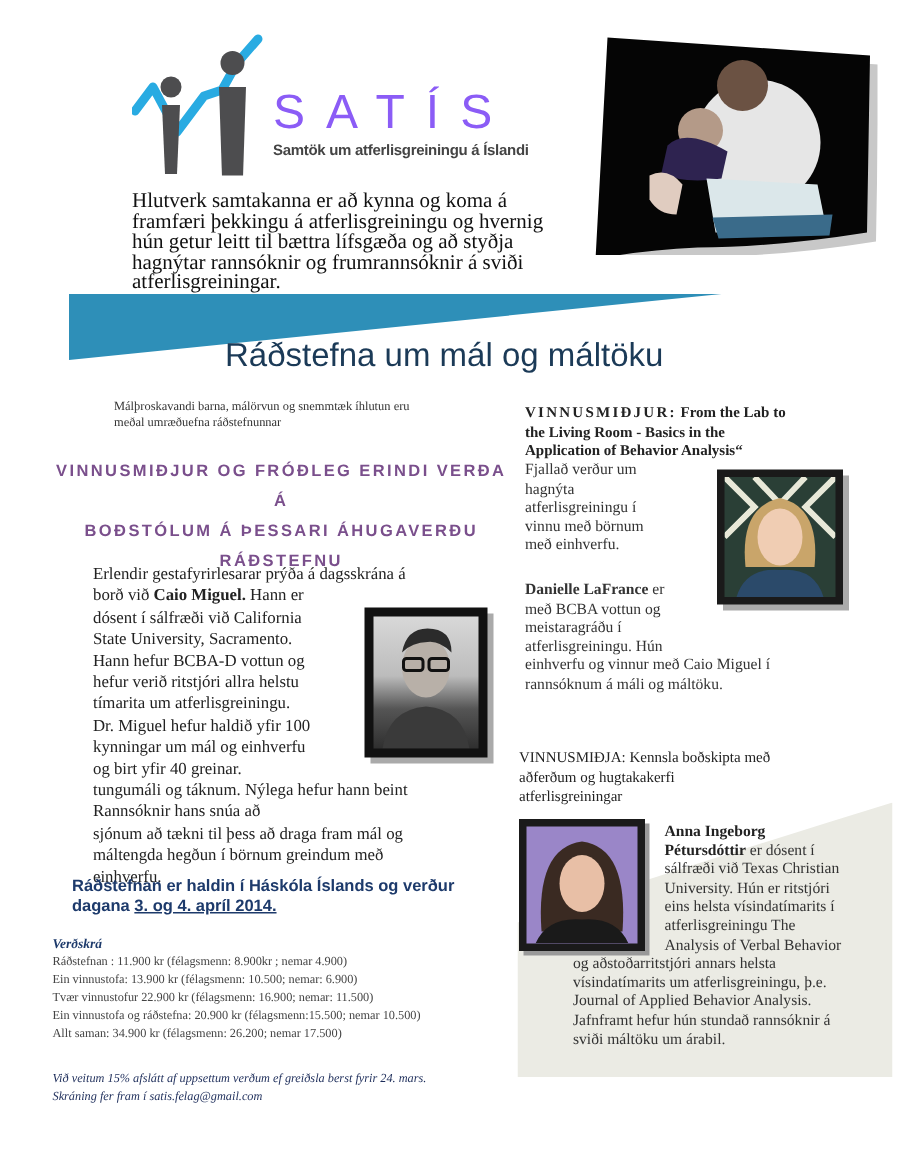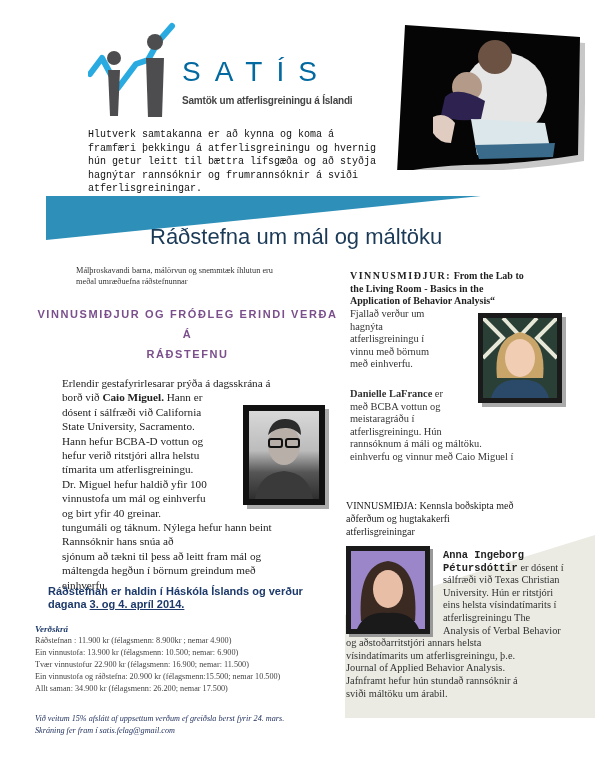--- a/index.html
+++ b/index.html
@@ -1,24 +1,24 @@
 <!DOCTYPE html>
 <html><head>
 <meta charset="utf-8">
 <style>
   html, body { margin: 0; padding: 0; background: #ffffff; }
   body { width: 600px; height: 776px; position: relative; overflow: hidden; font-family: "Liberation Serif", serif; color: #222; }
   .abs { position: absolute; }
 
   
   .logo { left: 88px; top: 22px; width: 260px; height: 95px; }
-  .logo-word { left: 182px; top: 56px; font-family: "Liberation Sans", sans-serif; font-size: 28px; letter-spacing: 14px; color: #0369a1; font-weight: 300; text-align: center; }
+  .logo-word { left: 182px; top: 56px; font-family: "Liberation Sans", sans-serif; font-size: 32px; letter-spacing: 14px; color: #8b5cf6; font-weight: 300; text-align: center; }
   .logo-sub { left: 182px; top: 95px; font-family: "Liberation Sans", sans-serif; font-size: 10px; font-weight: bold; color: #444; letter-spacing: -0.2px; }
 
-  .mission { left: 88px; top: 128px; width: 290px; font-family: Liberation Mono, monospace; font-size: 10px; line-height: 13.5px; color: #111; }
+  .mission { left: 88px; top: 128px; width: 290px; font-family: Liberation Serif, serif; font-size: 14px; line-height: 13.5px; color: #111; }
 
   
   .photo-top { left: 395px; top: 15px; width: 190px; height: 155px; }
 
   
   .banner { left: 46px; top: 196px; width: 435px; height: 46px; }
   .main-title { left: 150px; top: 224px; font-family: "Liberation Sans", sans-serif; font-size: 22px; color: #1b3a57; white-space: nowrap; }
 
   .intro { left: 76px; top: 265px; width: 250px; font-size: 8.3px; line-height: 11px; color: #333; }
 
@@ -46,23 +46,23 @@
   .photo-danielle { left: 478px; top: 313px; width: 84px; height: 90px; background: #1a1a1a; box-shadow: 4px 4px 0 #aaa; }
   .photo-danielle .inner { position:absolute; left:5px; top:5px; width:74px; height:80px; background: #2a3f36; overflow:hidden; }
   .danielle { left: 350px; top: 388px; width: 245px; font-size: 10.4px; line-height: 12.6px; color: #333; }
   .danielle .line { display:block; white-space: nowrap; }
 
   .panel { left: 345px; top: 535px; width: 250px; height: 183px; background: #ebebe4; }
   .ws2-title { left: 346px; top: 499px; width: 250px; font-weight: normal; font-size: 10px; line-height: 13px; color: #222; }
   .photo-anna { left: 346px; top: 546px; width: 84px; height: 88px; background: #1a1a1a; box-shadow: 3px 3px 0 #999; }
   .photo-anna .inner { position:absolute; left:5px; top:5px; width:74px; height:78px; background:#9a86c8; overflow:hidden; }
   .anna { left: 346px; top: 549px; width: 250px; font-size: 10.4px; line-height: 12.6px; color: #333; }
-  .anna .line { display:block; white-space: nowrap; }
+  .anna .line { display:block; white-space: nowrap; padding-left: 36px; }
   .anna .ind { padding-left: 97px; }
-  .anna b { color: #222; font-family: Liberation Mono, monospace; }
+  .anna b { color: #222; }
 </style>
 </head>
 <body>
 
 <svg class="abs logo" viewBox="0 0 260 95" style="left:88px;top:22px;">
   <polyline points="2,52 14,36 30,66 48,42 60,38 70,20 84,4" fill="none" stroke="#29abe2" stroke-width="6" stroke-linejoin="round" stroke-linecap="round"></polyline>
   <circle cx="26" cy="36" r="7" fill="#4d4d4f"></circle>
   <polygon points="20,48 32,48 30,94 22,94" fill="#4d4d4f"></polygon>
   <circle cx="67" cy="20" r="8" fill="#4d4d4f"></circle>
   <polygon points="58,36 76,36 74,96 60,96" fill="#4d4d4f"></polygon>
@@ -89,20 +89,21 @@
 </svg>
 <div class="abs main-title">Ráðstefna um mál og máltöku</div>
 
 <div class="abs intro">
   <span>Málþroskavandi barna, málörvun og snemmtæk íhlutun eru</span><br>
   <span>meðal umræðuefna ráðstefnunnar</span>
 </div>
 
 <div class="abs headline">
   <div>VINNUSMIÐJUR OG FRÓÐLEG ERINDI VERÐA Á</div>
+  <div>BOÐSTÓLUM Á ÞESSARI ÁHUGAVERÐU</div>
   <div>RÁÐSTEFNU</div>
 </div>
 
 <div class="abs photo-caio">
   <div class="inner">
     <svg width="70" height="88" viewBox="0 0 70 88">
       <ellipse cx="35" cy="34" rx="16" ry="20" fill="#b8b0a8"></ellipse>
       <path d="M19,24 Q22,8 36,8 Q52,8 52,24 Q44,16 36,17 Q26,17 19,24Z" fill="#2b2b2b"></path>
       <rect x="20" y="28" width="13" height="8" rx="2" fill="none" stroke="#111" stroke-width="2"></rect>
       <rect x="37" y="28" width="13" height="8" rx="2" fill="none" stroke="#111" stroke-width="2"></rect>
@@ -112,25 +113,25 @@
 </div>
 <div class="abs bio-caio">
   <span class="line">Erlendir gestafyrirlesarar prýða á  dagsskrána  á</span>
   <span class="line"><span>borð við </span><b>Caio Miguel.</b><span> Hann er</span></span>
   <span class="line">dósent í sálfræði við California</span>
   <span class="line">State University, Sacramento.</span>
   <span class="line">Hann hefur BCBA-D vottun og</span>
   <span class="line">hefur verið ritstjóri allra helstu</span>
   <span class="line">tímarita um atferlisgreiningu.</span>
   <span class="line">Dr. Miguel hefur haldið yfir 100</span>
-  <span class="line">vinnustofa um mál og einhverfu</span>
+  <span class="line">kynningar um mál og einhverfu</span>
   <span class="line">og birt yfir 40 greinar.</span>
   <span class="line">tungumáli og táknum. Nýlega hefur hann beint</span>
   <span class="line">Rannsóknir hans snúa að</span>
-  <span class="line">sjónum að tækni til þess að leitt fram mál og</span>
+  <span class="line">sjónum að tækni til þess að draga fram mál og</span>
   <span class="line">máltengda hegðun í börnum greindum með</span>
   <span class="line">einhverfu.</span>
 </div>
 
 <div class="abs venue">
   <div>Ráðstefnan er haldin í  Háskóla Íslands og verður</div>
   <div><span>dagana </span><u>3. og 4. apríl 2014.</u></div>
 </div>
 
 <div class="abs prices">
@@ -167,22 +168,22 @@
       <ellipse cx="37" cy="40" rx="15" ry="19" fill="#f0cdb3"></ellipse>
       <path d="M8,80 Q14,60 37,62 Q60,60 66,80Z" fill="#2b4a6a"></path>
     </svg>
   </div>
 </div>
 <div class="abs danielle">
   <span class="line"><b>Danielle LaFrance</b><span> er</span></span>
   <span class="line">með BCBA vottun og</span>
   <span class="line">meistaragráðu í</span>
   <span class="line">atferlisgreiningu.  Hún</span>
+  <span class="line">einhverfu og vinnur með Caio Miguel í</span>
   <span class="line">rannsóknum á máli og máltöku.</span>
-  <span class="line">einhverfu og vinnur með Caio Miguel í</span>
 </div>
 
 <svg class="abs panel" viewBox="0 0 250 183" style="background:transparent;">
   <path d="M0,80 Q120,40 250,0 L250,183 L0,183 Z" fill="#ebebe4"></path>
 </svg>
 <div class="abs ws2-title">
   <div>VINNUSMIÐJA: Kennsla boðskipta með</div>
   <div>aðferðum og hugtakakerfi</div>
   <div>atferlisgreiningar</div>
 </div>

